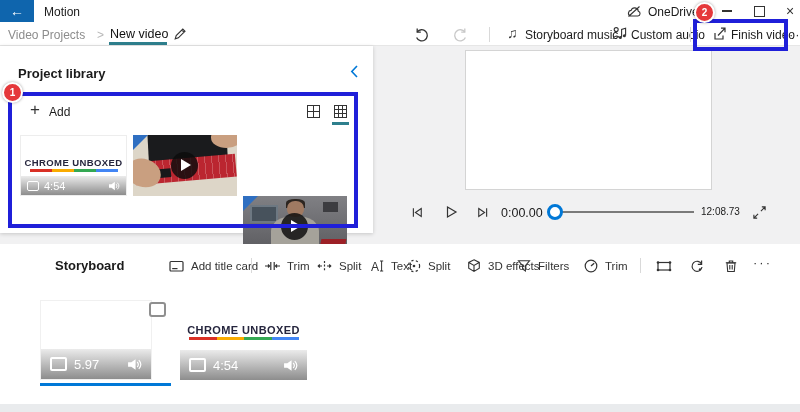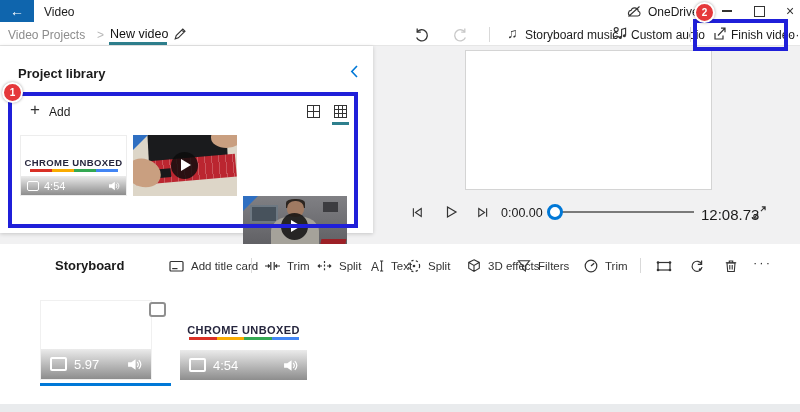--- a/index.html
+++ b/index.html
@@ -79,21 +79,21 @@
   .sb-underline{height:3px;background:var(--accent-blue)}
 </style>
 </head>
 <body>
 
 <div class="stage">
 
   <div class="abs backbtn" style="left:0;top:0">
     <span>←</span>
   </div>
-  <div class="abs label" style="left:44px;top:5px">Video</div>
+  <div class="abs label" style="left:44px;top:5px">Motion</div>
 
   <span class="abs" style="left:626px;top:5px">
     <svg class="ic" width="17" height="13" viewBox="0 0 17 13">
         <path d="M4.3 11 h7.6 a2.4 2.4 0 0 0 .4 -4.7 a3.7 3.7 0 0 0 -7.2 -.9 a2.9 2.9 0 0 0 -.8 5.6 z M2.5 11.5 L13.5 1.5" fill="none" stroke="#333" stroke-width="1.1"></path>
       </svg>
   </span>
   <div class="abs label" style="left:648px;top:5px">OneDrive</div>
 
   <div class="abs winbtn" style="left:718px;top:2px">
       <span class="minbar"></span>
@@ -169,21 +169,21 @@
   </span>
   <span class="abs" style="left:475px;top:205px">
     <svg class="ic" width="15" height="15" viewBox="0 0 16 16">
         <path d="M4 3.8 L10.2 8 L4 12.2 Z" fill="none" stroke="#333" stroke-width="1.2"></path>
         <path d="M12.4 3.5 V12.5" stroke="#333" stroke-width="1.2"></path>
       </svg>
   </span>
   <div class="abs label" style="left:501px;top:206px;font-size:12.5px">0:00.00</div>
   <div class="abs" style="left:556px;top:211px;width:138px;height:2px;background:#7a7a7a"></div>
   <div class="abs knob" style="left:547px;top:204px"></div>
-  <div class="abs label" style="left:701px;top:206px;font-size:15px">12:08.73</div>
+  <div class="abs label" style="left:701px;top:206px;font-size:10px">12:08.73</div>
   <span class="abs" style="left:752px;top:205px">
     <svg class="ic" width="15" height="15" viewBox="0 0 16 16">
         <path d="M9.5 6.5 L14 2 M10.5 2 H14 V5.5 M6.5 9.5 L2 14 M2 10.5 V14 H5.5" fill="none" stroke="#333" stroke-width="1.2"></path>
       </svg>
   </span>
 
   <div class="abs panel" style="left:0;top:46px;width:373px;height:187px"></div>
   <div class="abs sec-title" style="left:18px;top:66px">Project library</div>
   <span class="abs" style="left:348px;top:64px">
     <svg class="ic" width="12" height="15" viewBox="0 0 12 15">

